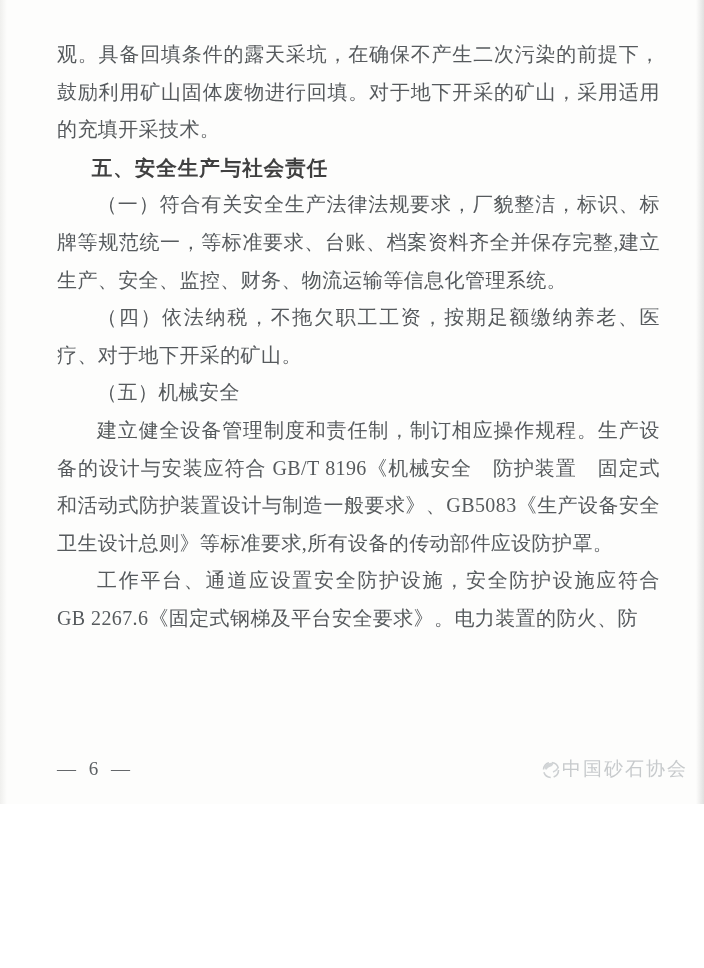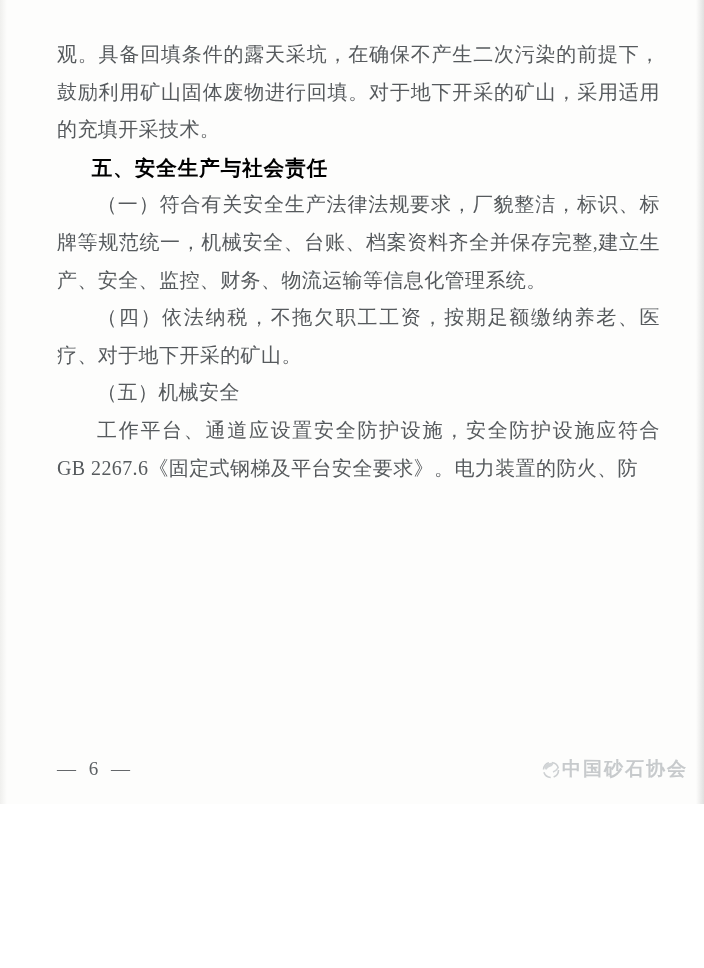--- a/index.html
+++ b/index.html
@@ -54,21 +54,21 @@
   .ind { text-indent: 2em; }
   .cont { text-indent: 0; }
   .heading {
     margin: 0;
     font-family: "Liberation Sans", "DejaVu Sans", sans-serif;
     font-weight: bold;
     font-size: 20.5px;
     line-height: 37.6px;
     letter-spacing: 1px;
     text-indent: 1.7em;
-    color: #000000;
+    color: #404040;
   }
   .footer {
     position: absolute;
     left: 57px;
     right: 16px;
     bottom: 22px;
     display: flex;
     justify-content: space-between;
     align-items: center;
   }
@@ -78,35 +78,35 @@
     color: #5d6164;
   }
   .watermark {
     display: flex;
     align-items: center;
     color: #c7cacc;
     font-family: "Liberation Sans", "DejaVu Sans", sans-serif;
     font-size: 19px;
     letter-spacing: 2px;
     user-select: none;
-    font-weight: bold;
   }
   .watermark svg { display: block; }
 </style>
 </head>
 <body>
 
 <div class="page">
 
   <div class="content">
     <p class="para cont">观。具备回填条件的露天采坑，在确保不产生二次污染的前提下，鼓励利用矿山固体废物进行回填。对于地下开采的矿山，采用适用的充填开采技术。</p>
     <h2 class="heading">五、安全生产与社会责任</h2>
-    <p class="para ind">（一）符合有关安全生产法律法规要求，厂貌整洁，标识、标牌等规范统一，机械安全、台账、档案资料齐全并保存完整,建立生产、安全、监控、财务、物流运输等信息化管理系统。</p>
+    <p class="para ind">（一）符合有关安全生产法律法规要求，厂貌整洁，标识、标牌等规范统一，等标准要求、台账、档案资料齐全并保存完整,建立生产、安全、监控、财务、物流运输等信息化管理系统。</p>
     <p class="para ind">（四）依法纳税，不拖欠职工工资，按期足额缴纳养老、医疗、对于地下开采的矿山。</p>
     <p class="para ind">（五）机械安全</p>
+    <p class="para ind">建立健全设备管理制度和责任制，制订相应操作规程。生产设备的设计与安装应符合 GB/T 8196《机械安全　防护装置　固定式和活动式防护装置设计与制造一般要求》、GB5083《生产设备安全卫生设计总则》等标准要求,所有设备的传动部件应设防护罩。</p>
     <p class="para ind">工作平台、通道应设置安全防护设施，安全防护设施应符合 GB 2267.6《固定式钢梯及平台安全要求》。电力装置的防火、防</p>
   </div>
 
   <div class="footer">
     <span class="pagenum">— 6 —</span>
     <span class="watermark">
       <svg width="22" height="22" viewBox="0 0 22 22">
         <circle cx="11" cy="12" r="7.5" fill="none" stroke="#cdd0d2" stroke-width="1.6" stroke-dasharray="9 3"></circle>
         <path d="M4 9 Q8 4 14 5 L12 8 Q8 9 6 12 Z" fill="#d2d5d7"></path>
         <path d="M13 14 q3 -1 5 -4" fill="none" stroke="#d2d5d7" stroke-width="1.4"></path>

